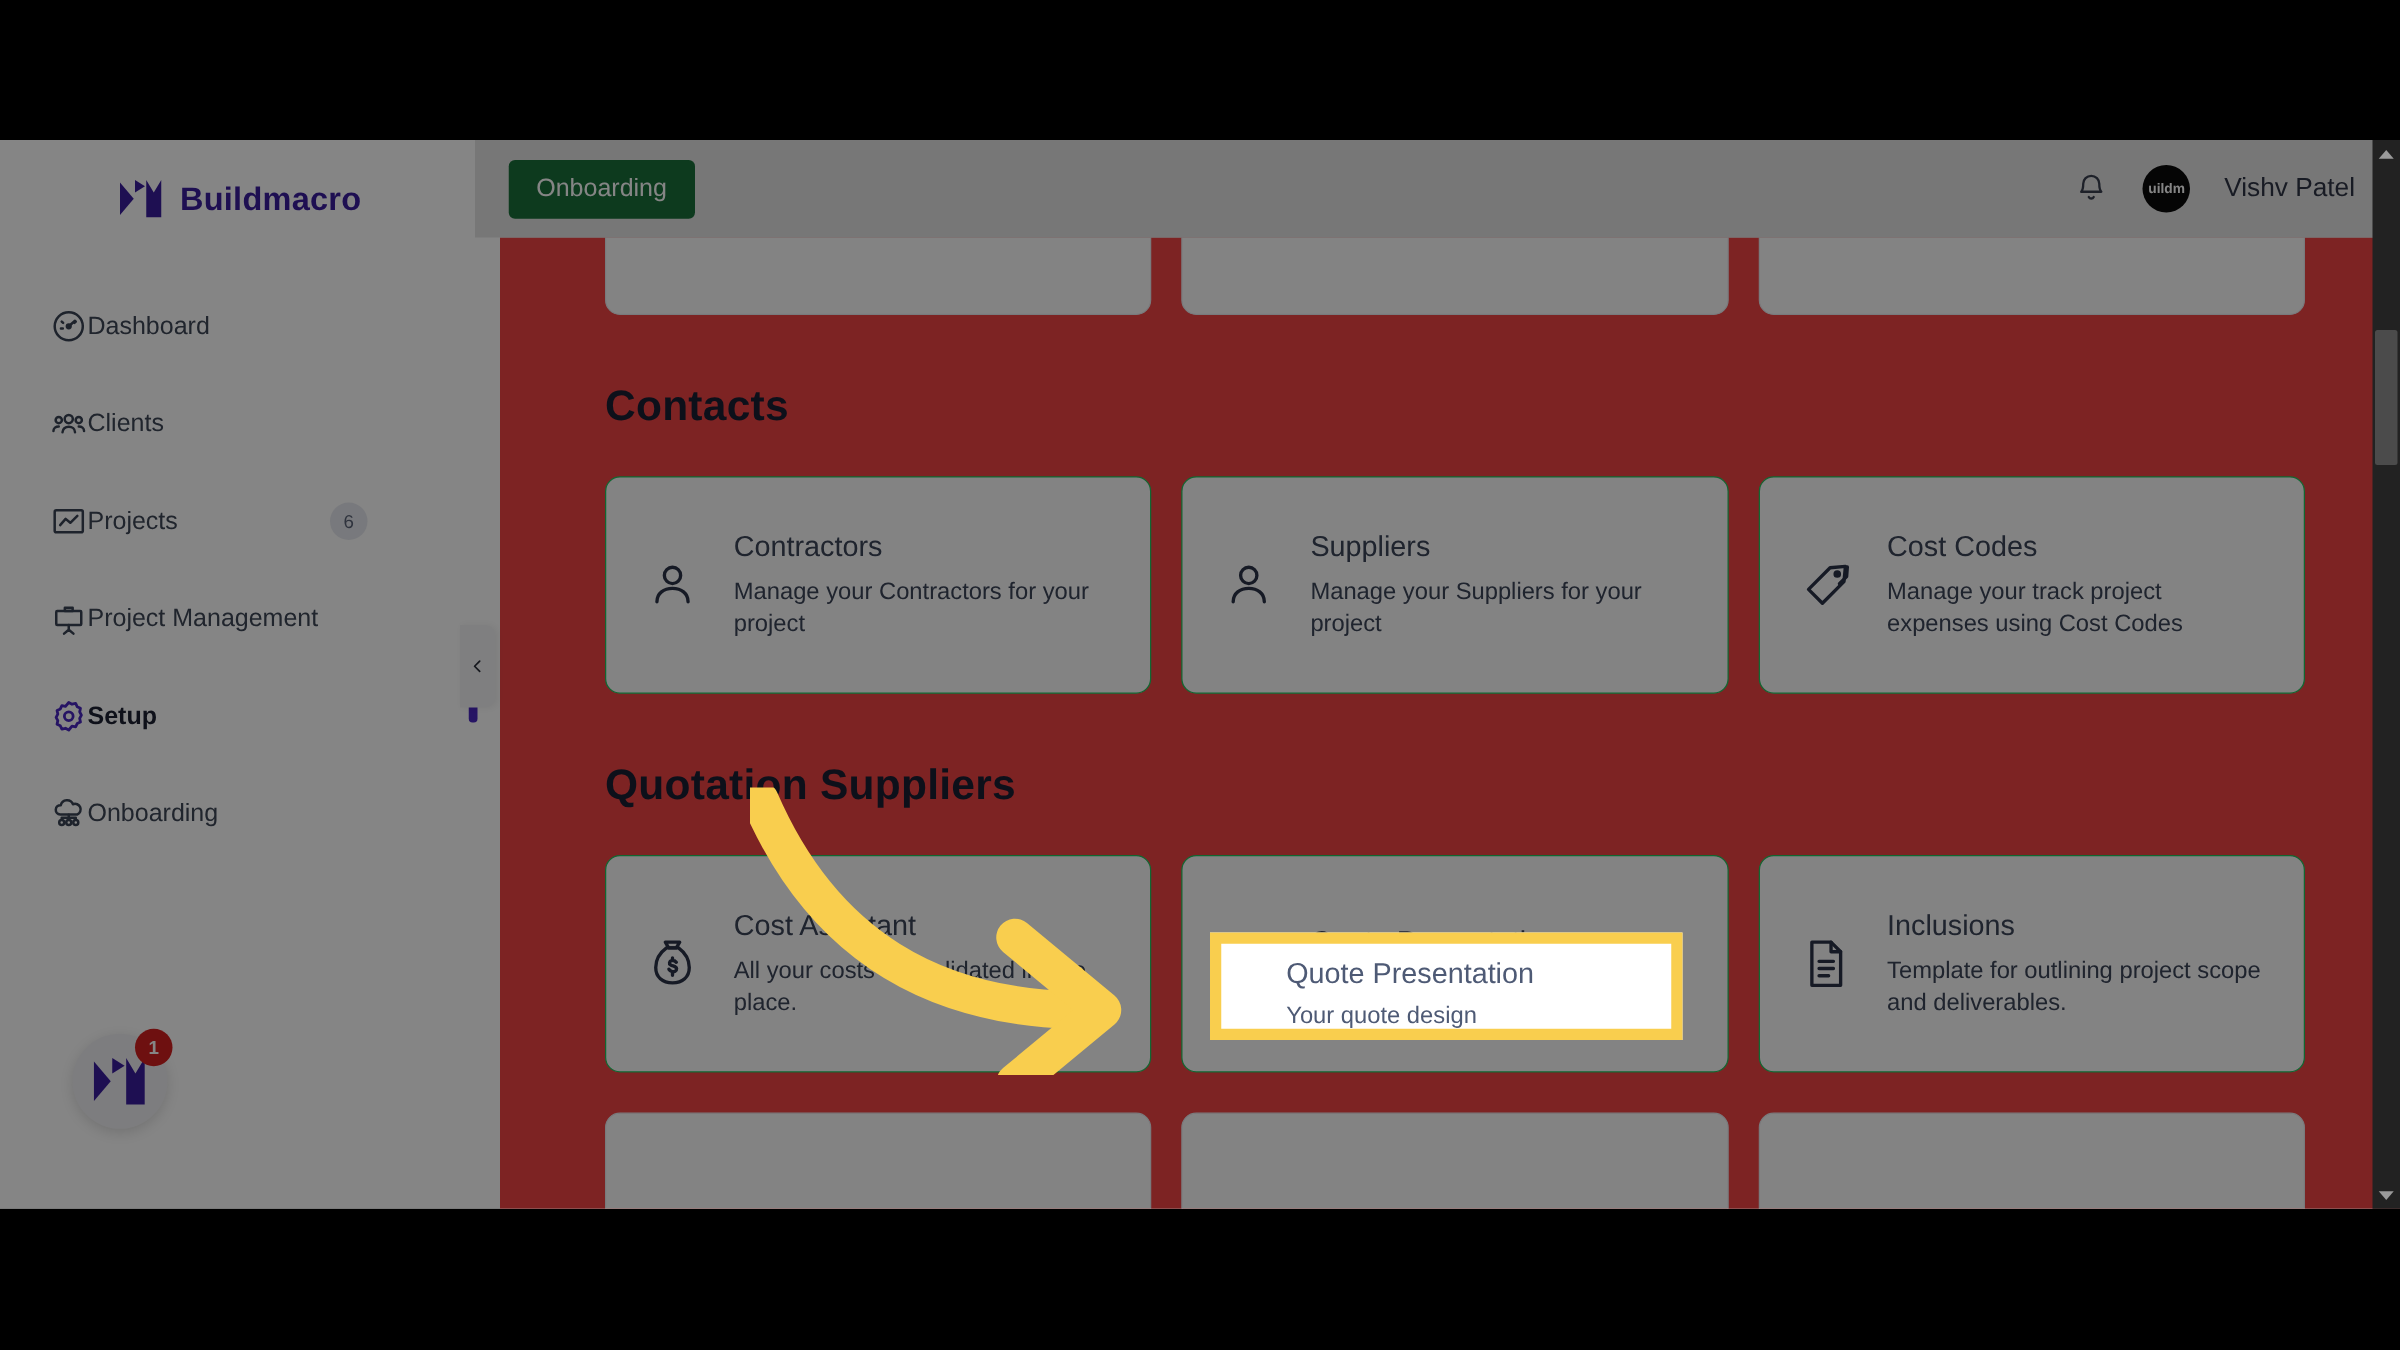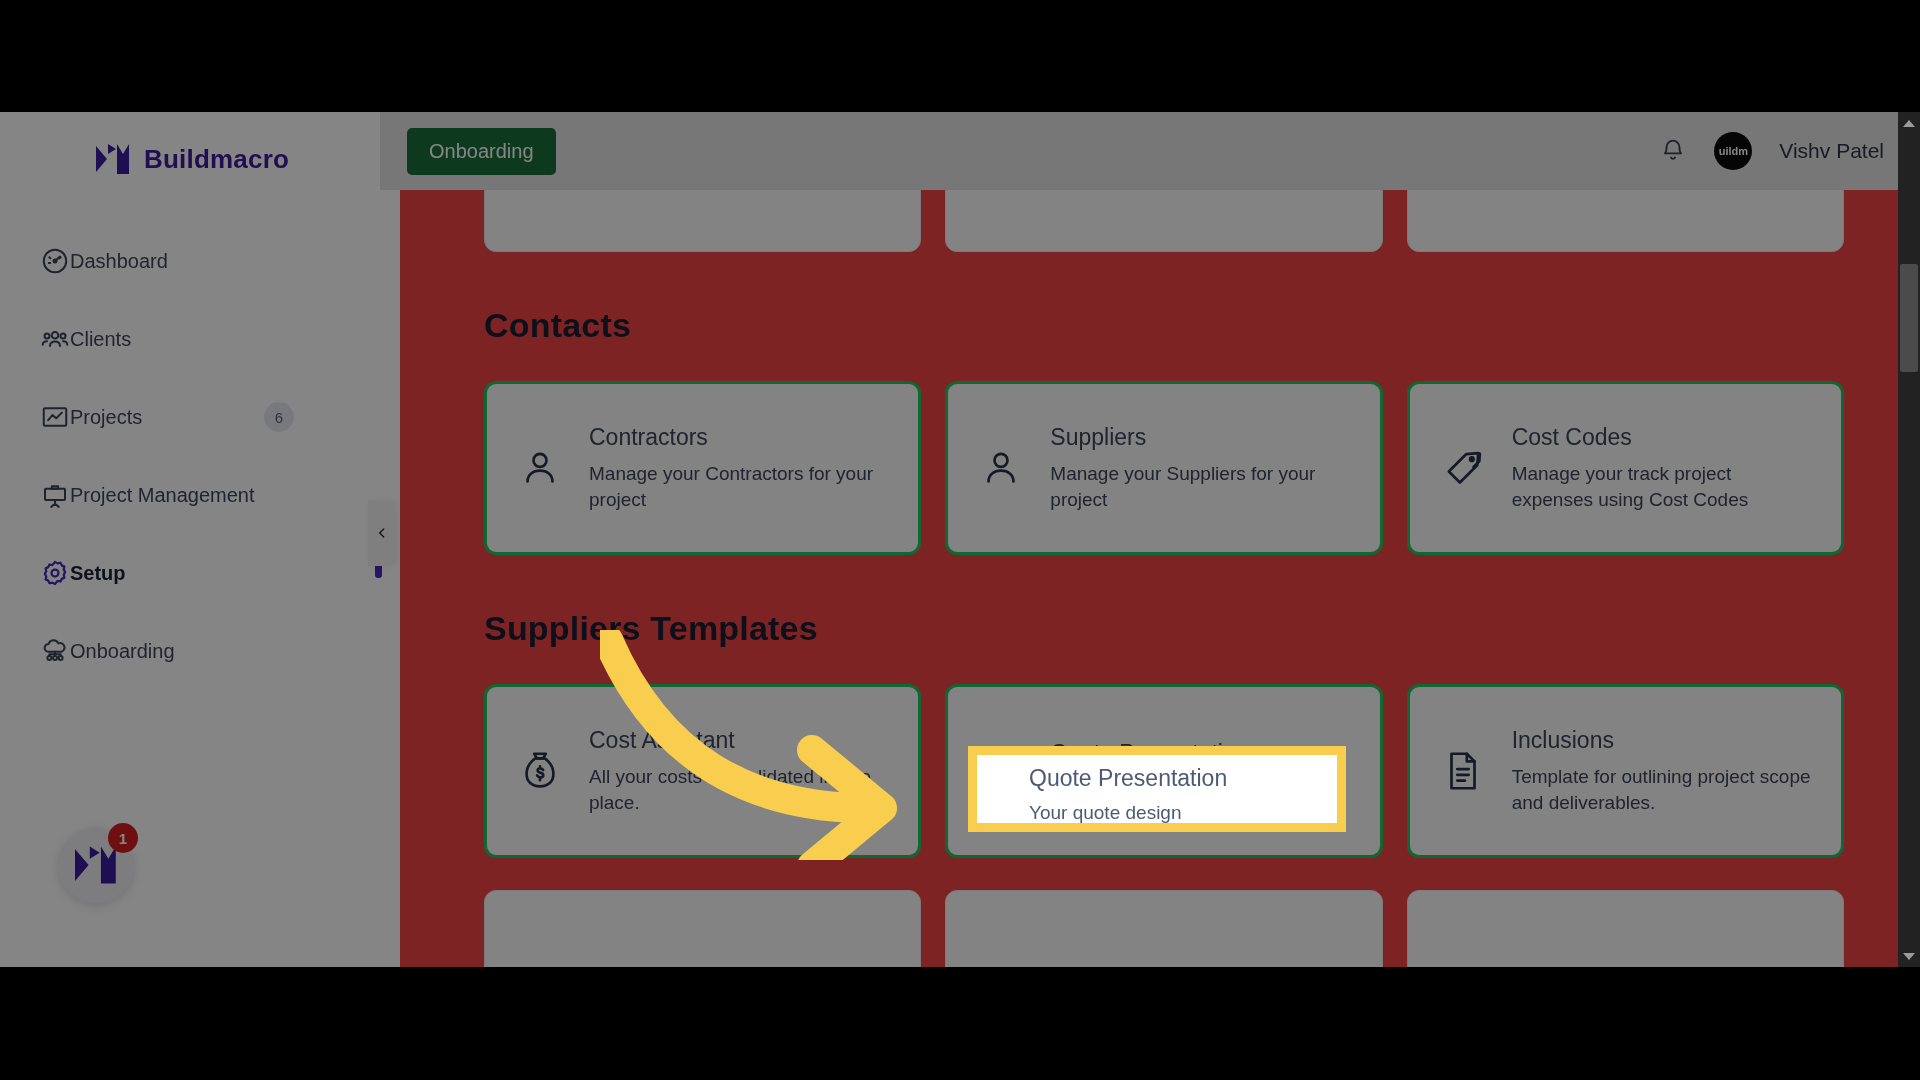--- a/index.html
+++ b/index.html
@@ -168,21 +168,21 @@
     letter-spacing: 0.2px;
     margin: 0 0 36px 0;
   }
   .card-row {
     display: grid;
     grid-template-columns: repeat(3, 1fr);
     gap: 24px;
   }
   .card {
     background: #fbfbfc;
-    border: 3px solid #22c55e;
+    border: 1px solid #22c55e;
     border-radius: 12px;
     padding: 34px 30px;
     min-height: 174px;
     display: flex; align-items: center; gap: 26px;
     cursor: pointer;
   }
   .card-icon { width: 46px; height: 46px; flex: none; color: #2b3347; }
   .card-title { font-size: 23px; color: #3c4558; margin-bottom: 10px; }
   .card-desc { font-size: 19px; color: #3c4558; line-height: 1.35; }
 
@@ -438,21 +438,21 @@
                 <path d="M17.5 11.5l3-3 .3-4"></path>
               </svg>
             </span>
             <div>
               <div class="card-title">Cost Codes</div>
               <div class="card-desc">Manage your track project expenses using Cost Codes</div>
             </div>
           </div>
         </div>
 
-        <h2 class="section-title" style="margin-top:54px;">Suppliers Templates</h2>
+        <h2 class="section-title" style="margin-top:54px;">Quotation Suppliers</h2>
         <div class="card-row">
 
           <div class="card">
             <span class="card-icon">
               <svg viewBox="0 0 24 24" fill="none" stroke="currentColor" stroke-width="1.4" stroke-linecap="round" stroke-linejoin="round">
                 <path d="M9 3h6l-1.4 2.4h-3.2z"></path>
                   <path d="M9.5 5.4h5c3 2.2 4.5 5.2 4.5 8.2 0 4-2.8 6.4-7 6.4s-7-2.4-7-6.4c0-3 1.5-6 4.5-8.2z"></path>
                 <path d="M13.6 11.4c-.5-.6-1.3-.9-2-.7-.9.2-1.2 1.3-.4 1.8.9.6 2.4.4 2.5 1.6.1.9-1 1.4-2 1.1-.6-.2-1-.6-1.2-.9M12 9.6v1 M12 15.8v1"></path>
               </svg>
             </span>

